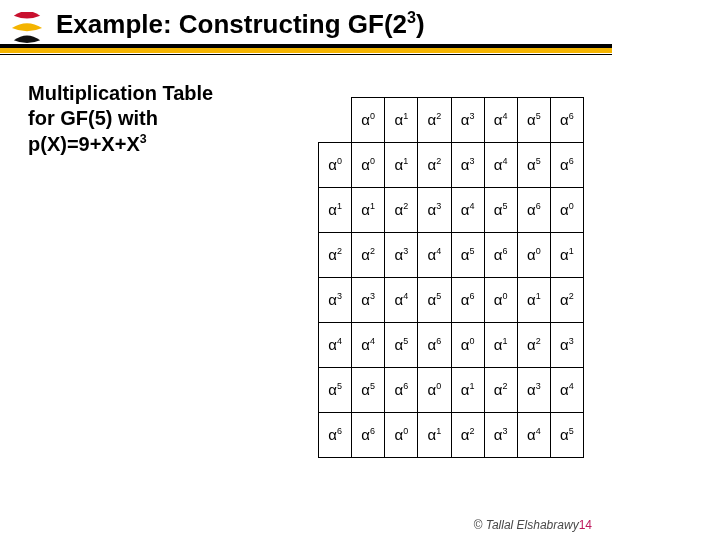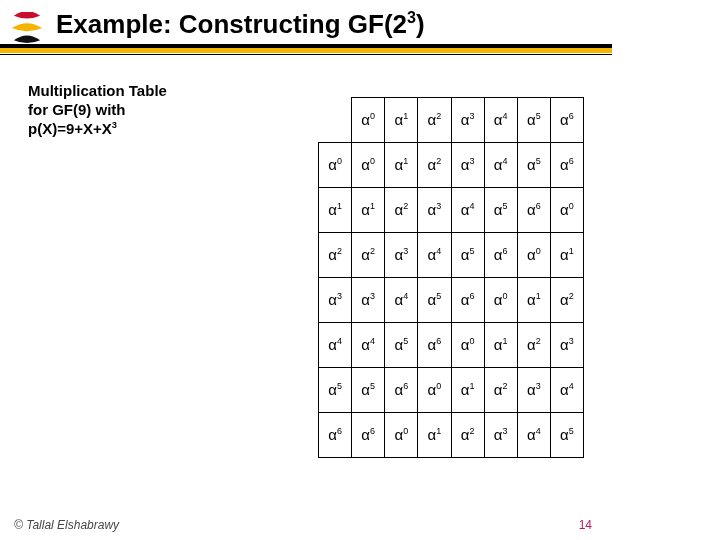--- a/index.html
+++ b/index.html
@@ -55,21 +55,21 @@
   .body {
     display: flex;
     padding: 26px 28px 0 28px;
     gap: 22px;
   }
   .lhs {
     width: 268px;
     flex: 0 0 268px;
   }
   .subtitle {
-    font-size: 15px;
+    font-size: 20px;
     font-weight: 700;
     line-height: 1.28;
     font-family: "Trebuchet MS", Verdana, Arial, sans-serif;
   }
   .subtitle sup { font-size: 0.62em; vertical-align: super; }
 
   
   .tbl {
     border-collapse: collapse;
     font-size: 15px;
@@ -86,21 +86,21 @@
   .tbl td.corner.blank { border: none; }
   .tbl td sup { font-size: 0.6em; vertical-align: super; }
 
   
   .footer {
     position: absolute;
     left: 0;
     right: 0;
     bottom: 8px;
     display: flex;
-    justify-content: space-between;
+    justify-content: flex-end;
     align-items: flex-end;
     padding: 0 20px 0 14px;
     font-size: 12px;
     font-style: italic;
     color: #484848;
   }
   .footer .pagenum { font-style: normal; color: #be185d; }
 </style>
 </head>
 <body>
@@ -124,21 +124,21 @@
       <div class="rule1"></div>
       <div class="rule2"></div>
       <div class="rule3"></div>
     </div>
   </div>
 
   <div class="body">
     <div class="lhs">
       <div class="subtitle">
         <span>Multiplication Table</span><br>
-        <span>for GF(9) with</span><br>
+        <span>for GF(5) with</span><br>
         <span>p(X)=9+X+X</span><sup>3</sup>
       </div>
     </div>
 
     <table class="tbl">
       <tbody id="tbl-body">
           <tr>
             <td class="corner blank"></td>
             <td class="col-header"><span>α</span><sup>0</sup></td>
             <td class="col-header"><span>α</span><sup>1</sup></td>

